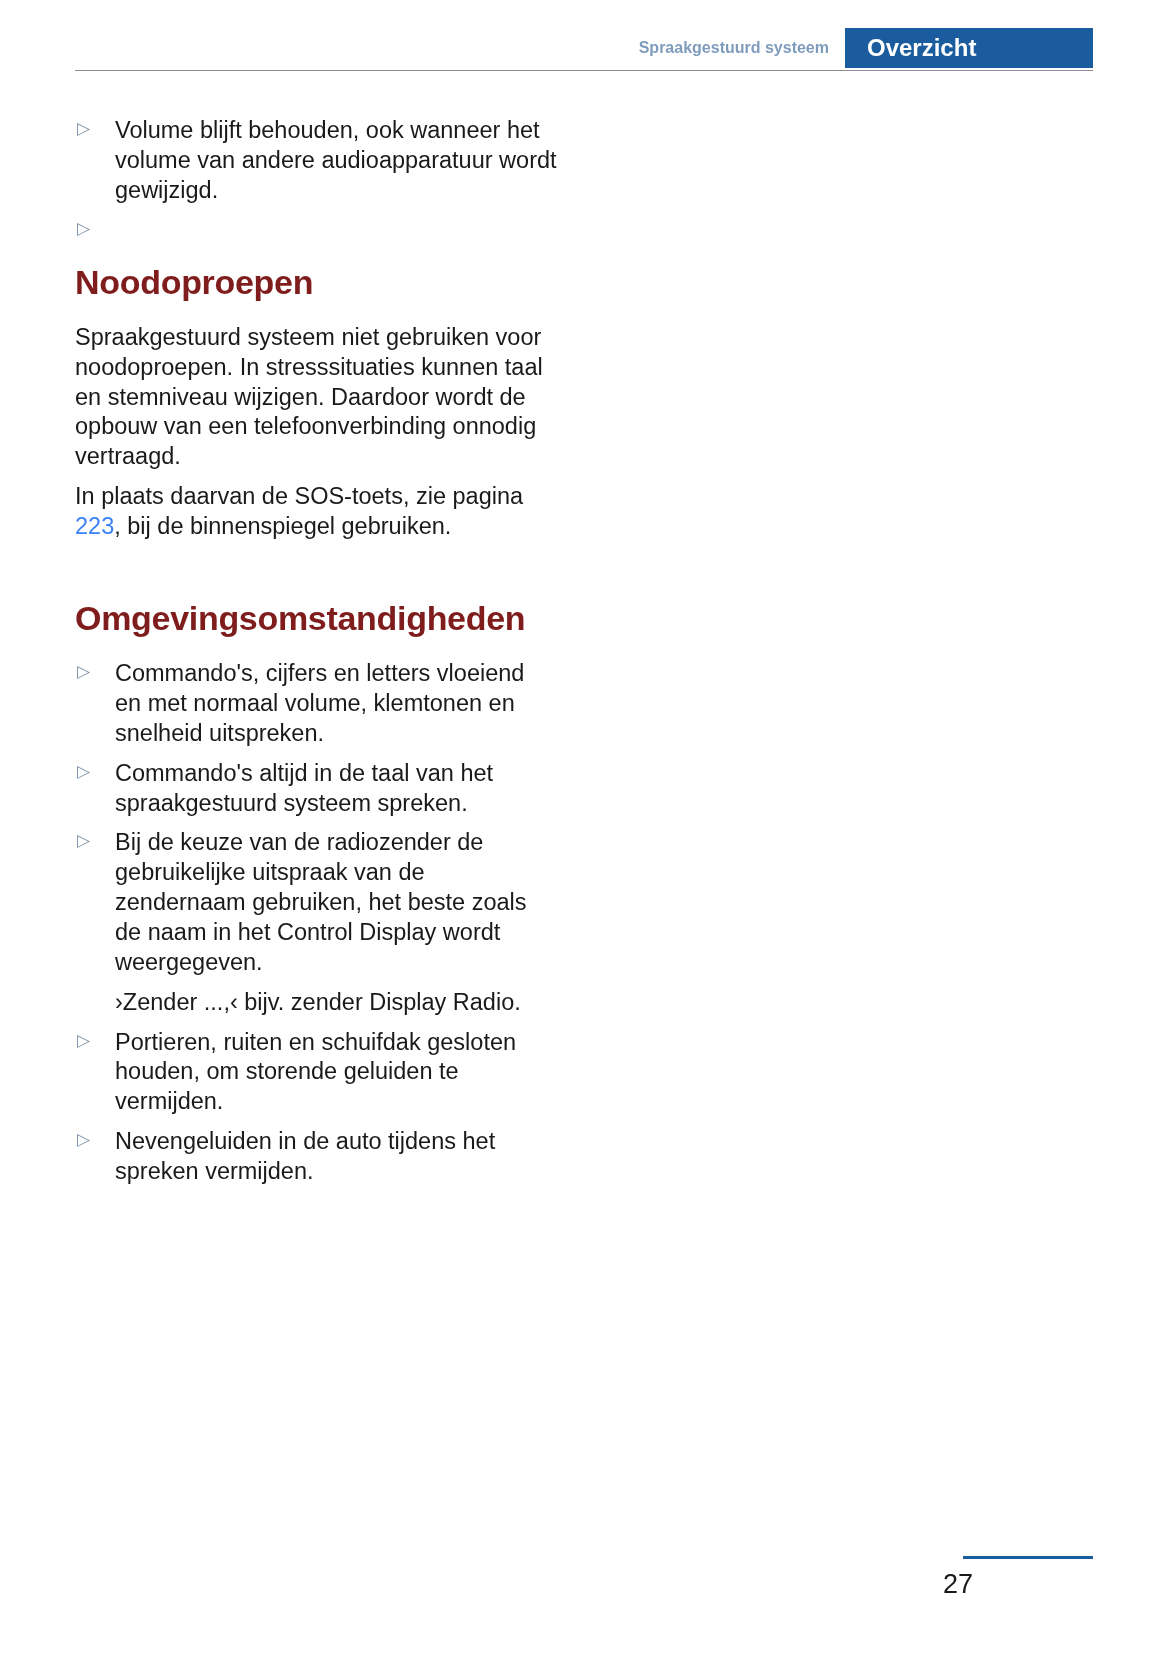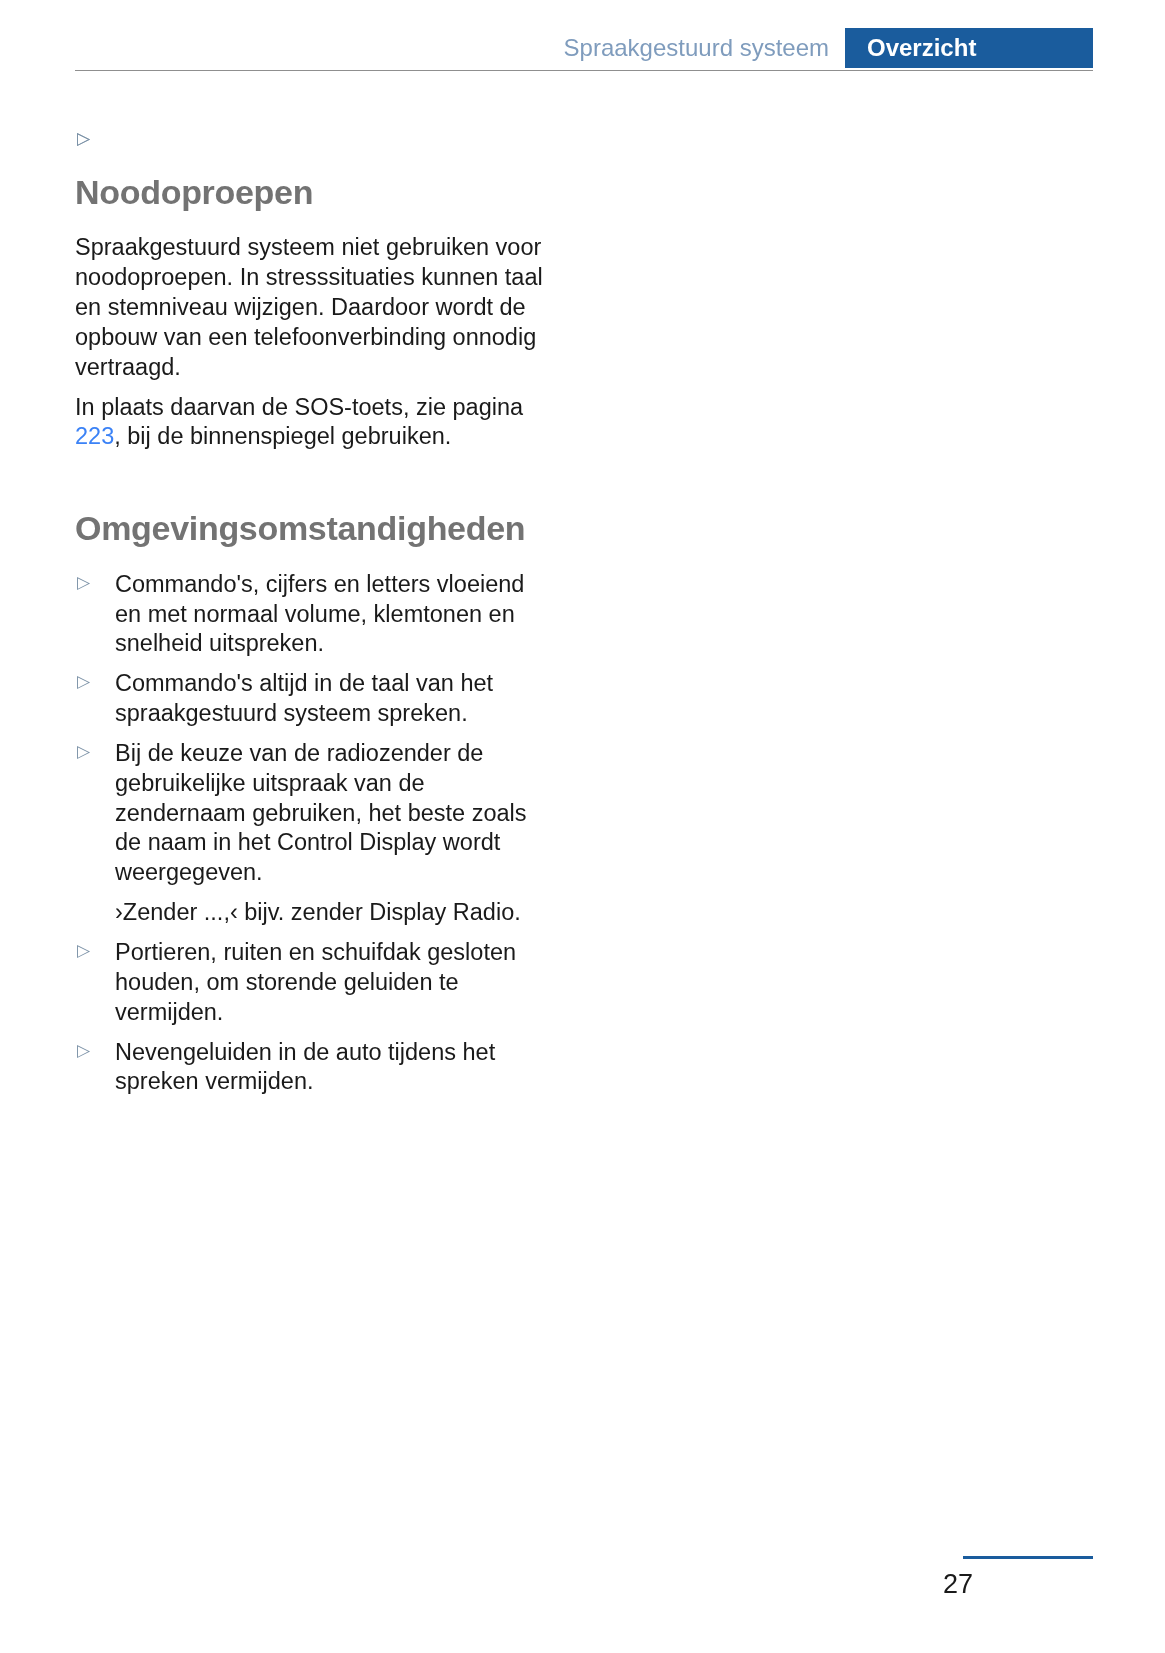--- a/index.html
+++ b/index.html
@@ -20,22 +20,22 @@
     top: 28px;
     left: 75px;
     width: 1018px;
     height: 40px;
     display: flex;
     align-items: center;
     justify-content: flex-end;
   }
   .section-title {
     color: #7f9cbd;
-    font-size: 24px;
-    font-weight: normal;
+    font-size: 16px;
+    font-weight: bold;
     margin-right: 16px;
     white-space: nowrap;
   }
   .chapter-tab {
     background: #1a5c9d;
     color: #ffffff;
     font-size: 24px;
     font-weight: bold;
     width: 248px;
     height: 40px;
@@ -72,21 +72,21 @@
   .tri {
     position: absolute;
     left: 2px;
     top: 4px;
     color: #7d93a8;
     font-size: 17px;
     line-height: 1;
   }
 
   h2.section-heading {
-    color: #737373;
+    color: #7f1d1d;
     font-size: 34px;
     line-height: 1.1;
     font-weight: bold;
     letter-spacing: -0.3px;
     margin-top: 58px;
     margin-bottom: 22px;
   }
 
   p.body-para { margin-bottom: 10px; }
 
@@ -126,20 +126,21 @@
     <span class="section-title">Spraakgestuurd systeem</span>
     <span class="chapter-tab">Overzicht</span>
   </div>
   <div class="header-rule"></div>
 
   <div class="content">
 
     <ul class="bullets">
       <li>
         <span class="tri">▷</span>
+        <span>Volume blijft behouden, ook wanneer het volume van andere audioapparatuur wordt gewijzigd.</span>
       </li>
       <li>
         <span class="tri">▷</span>
       </li>
     </ul>
 
     <h2 class="section-heading">Noodoproepen</h2>
 
     <p class="body-para">Spraakgestuurd systeem niet gebruiken voor noodoproepen. In stresssituaties kunnen taal en stemniveau wijzigen. Daardoor wordt de opbouw van een telefoonverbinding onnodig vertraagd.</p>
 

